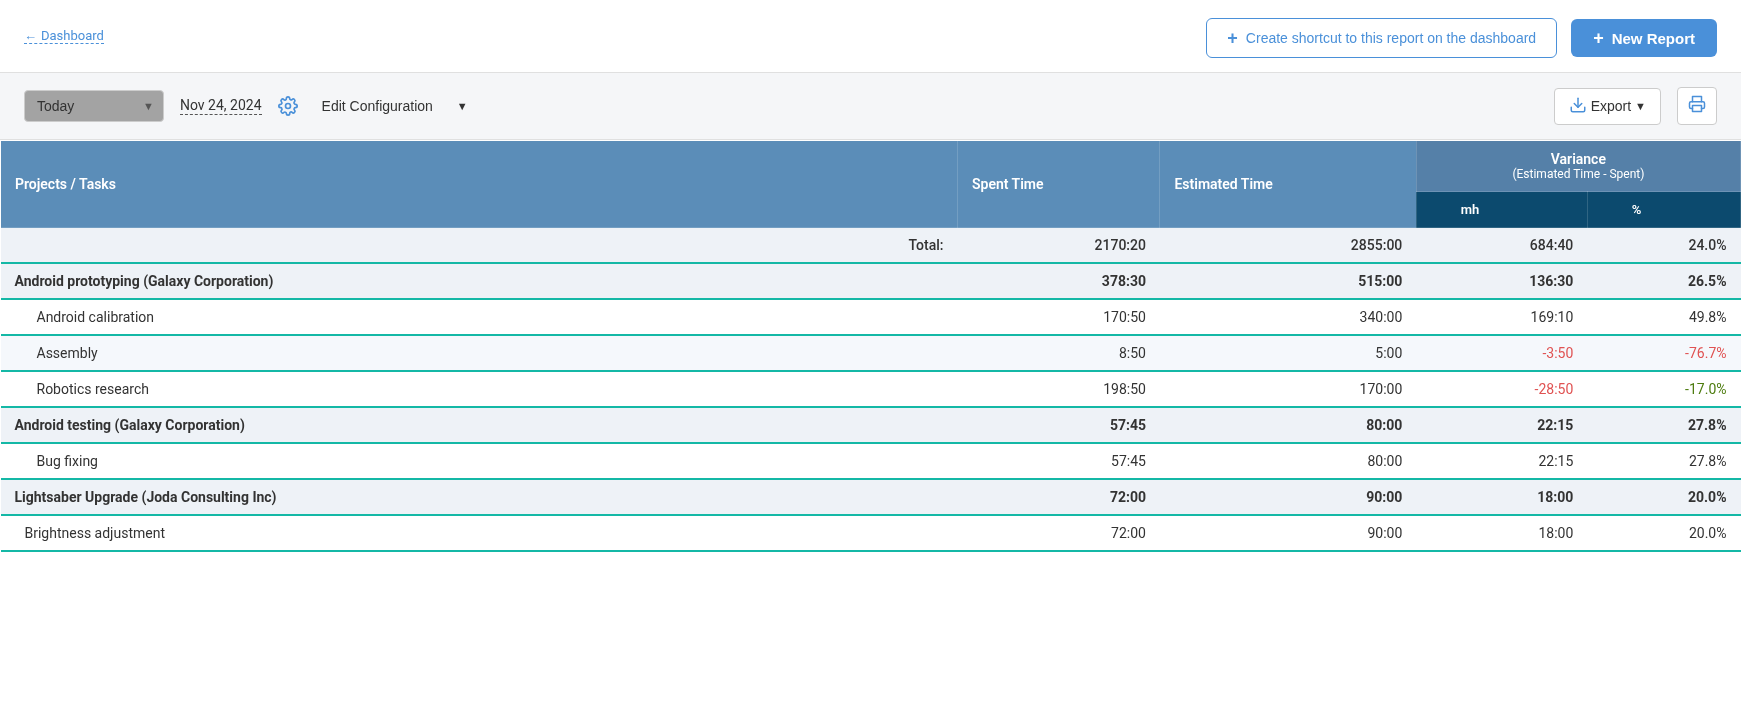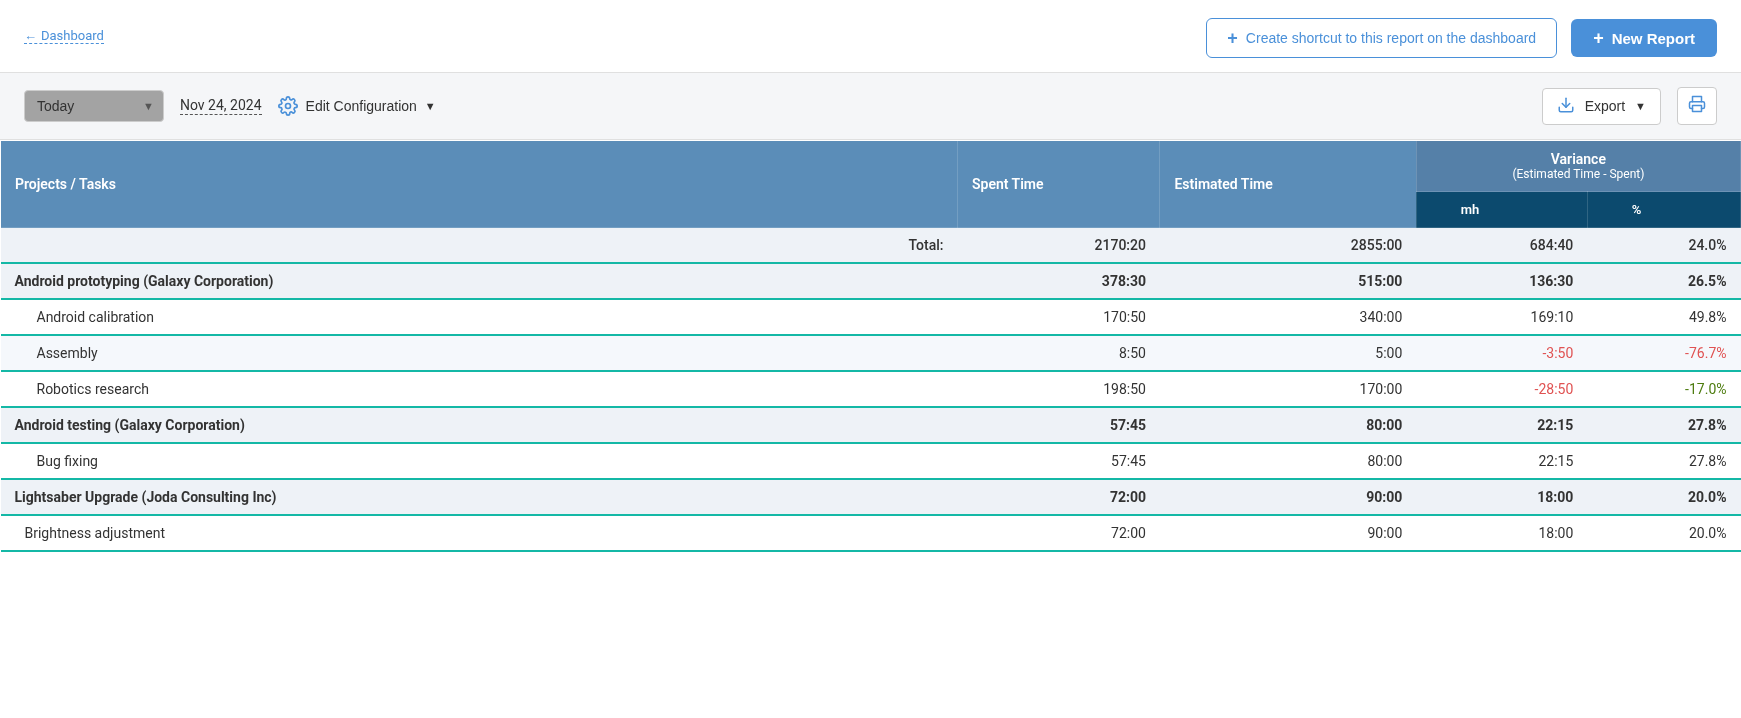--- a/index.html
+++ b/index.html
@@ -119,40 +119,40 @@
     .date-label {
       font-size: 14px;
       color: #333;
       border-bottom: 1.5px dashed #555;
       padding-bottom: 1px;
     }
 
     .edit-config-btn {
       display: flex;
       align-items: center;
-      gap: 8px;
+      gap: 24px;
       background: none;
       border: none;
       color: #333;
       font-size: 14px;
       cursor: pointer;
     }
 
     .gear-icon {
       width: 20px;
       height: 20px;
       color: #4a90d9;
     }
 
     .toolbar-spacer { flex: 1; }
 
     .export-btn {
       display: flex;
       align-items: center;
-      gap: 10px;
+      gap: 4px;
       border: 1px solid #ccc;
       background: #fff;
       border-radius: 4px;
       padding: 7px 14px;
       font-size: 14px;
       color: #333;
       cursor: pointer;
     }
 
     .print-btn {

